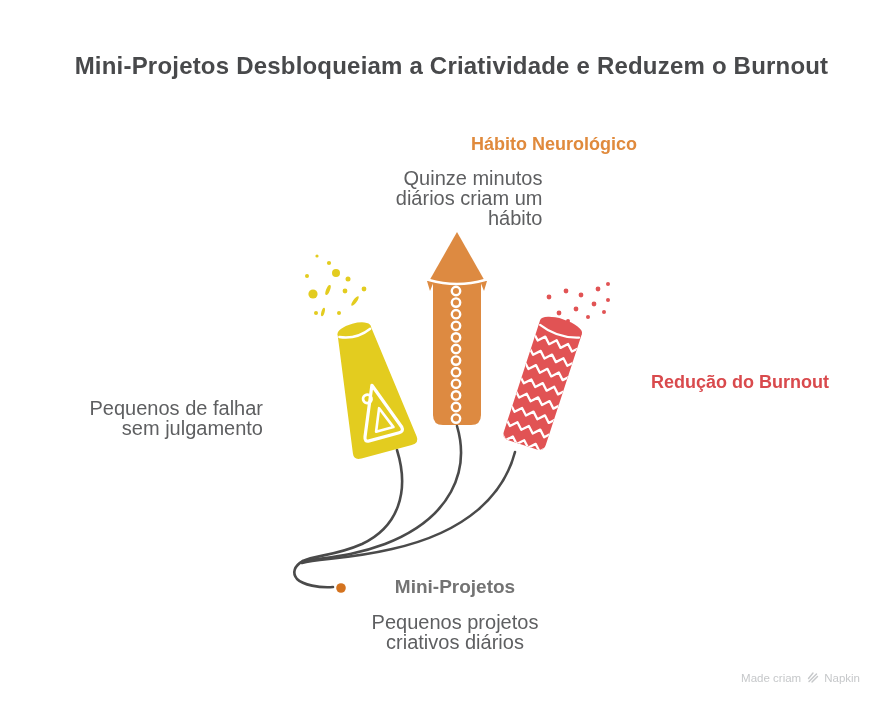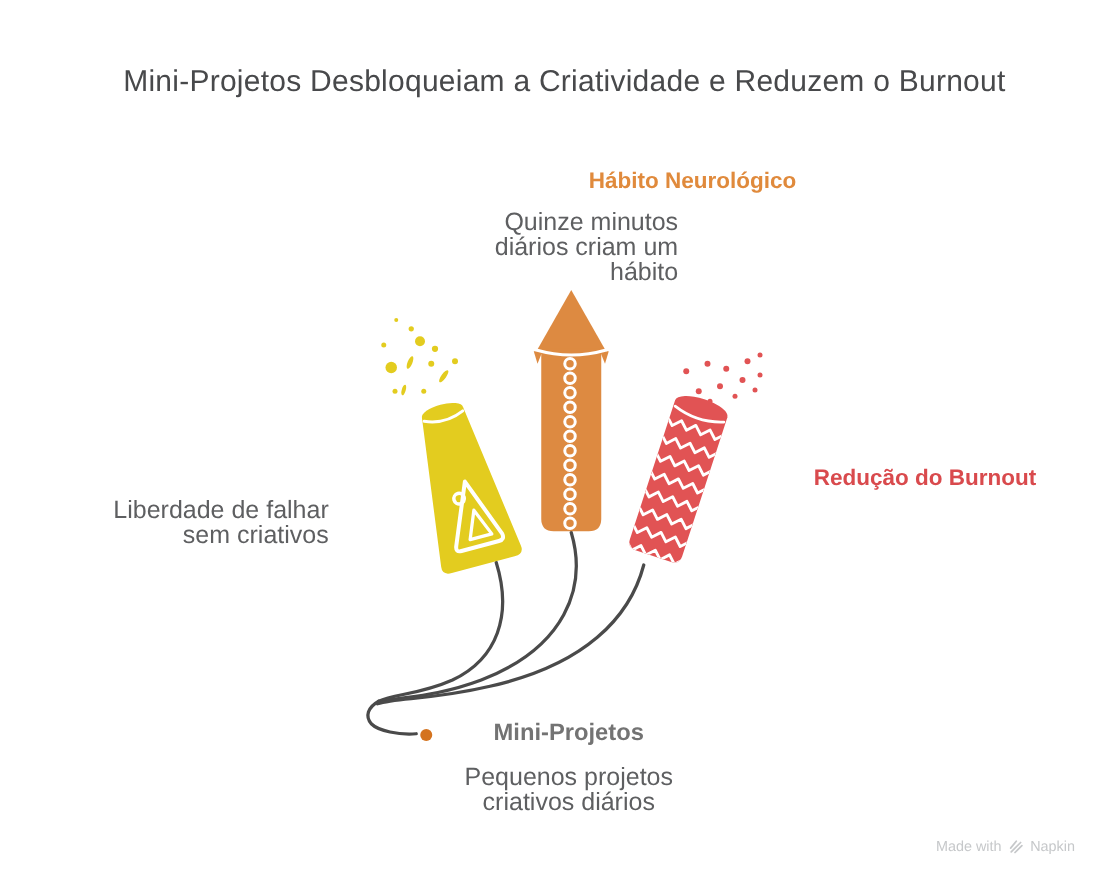--- a/index.html
+++ b/index.html
@@ -16,21 +16,21 @@
     left: 0; top: 0;
     width: 888px; height: 708px;
     pointer-events: none;
   }
   .page-title {
     position: absolute;
     left: 15px; right: 0; top: 52px;
     margin: 0;
     text-align: center;
     font-size: 24px;
-    font-weight: normal;
+    font-weight: bold;
     letter-spacing: 0.2px;
     color: #48494B;
   }
   .node { position: absolute; }
   .node .heading {
     font-size: 18px;
     font-weight: bold;
     line-height: 22px;
     margin: 0;
   }
@@ -171,34 +171,34 @@
       </g>
     </g>
   </svg>
 
   <div class="node node-top">
     <div class="heading">Hábito Neurológico</div>
     <div class="body">Quinze minutos diários criam um hábito</div>
   </div>
 
   <div class="node node-left">
-    <div class="body">Liberdade de falhar sem criativos</div>
+    <div class="body">Pequenos de falhar sem julgamento</div>
   </div>
 
   <div class="node node-right">
     <div class="heading">Redução do Burnout</div>
   </div>
 
   <div class="node node-bottom">
     <div class="heading">Mini-Projetos</div>
     <div class="body">Pequenos projetos criativos diários</div>
   </div>
 
   <div class="credit">
-    <span>Made with</span>
+    <span>Made criam</span>
     <svg width="13" height="13" viewBox="0 0 13 13">
       <g stroke="#C6C8CA" stroke-width="1.4" stroke-linecap="round" fill="none">
         <path d="M2.5 7.5 L7 2"></path>
         <path d="M3 10.5 L10.5 3"></path>
         <path d="M6 11 L11.5 5.5"></path>
       </g>
     </svg>
     <span>Napkin</span>
   </div>
 

